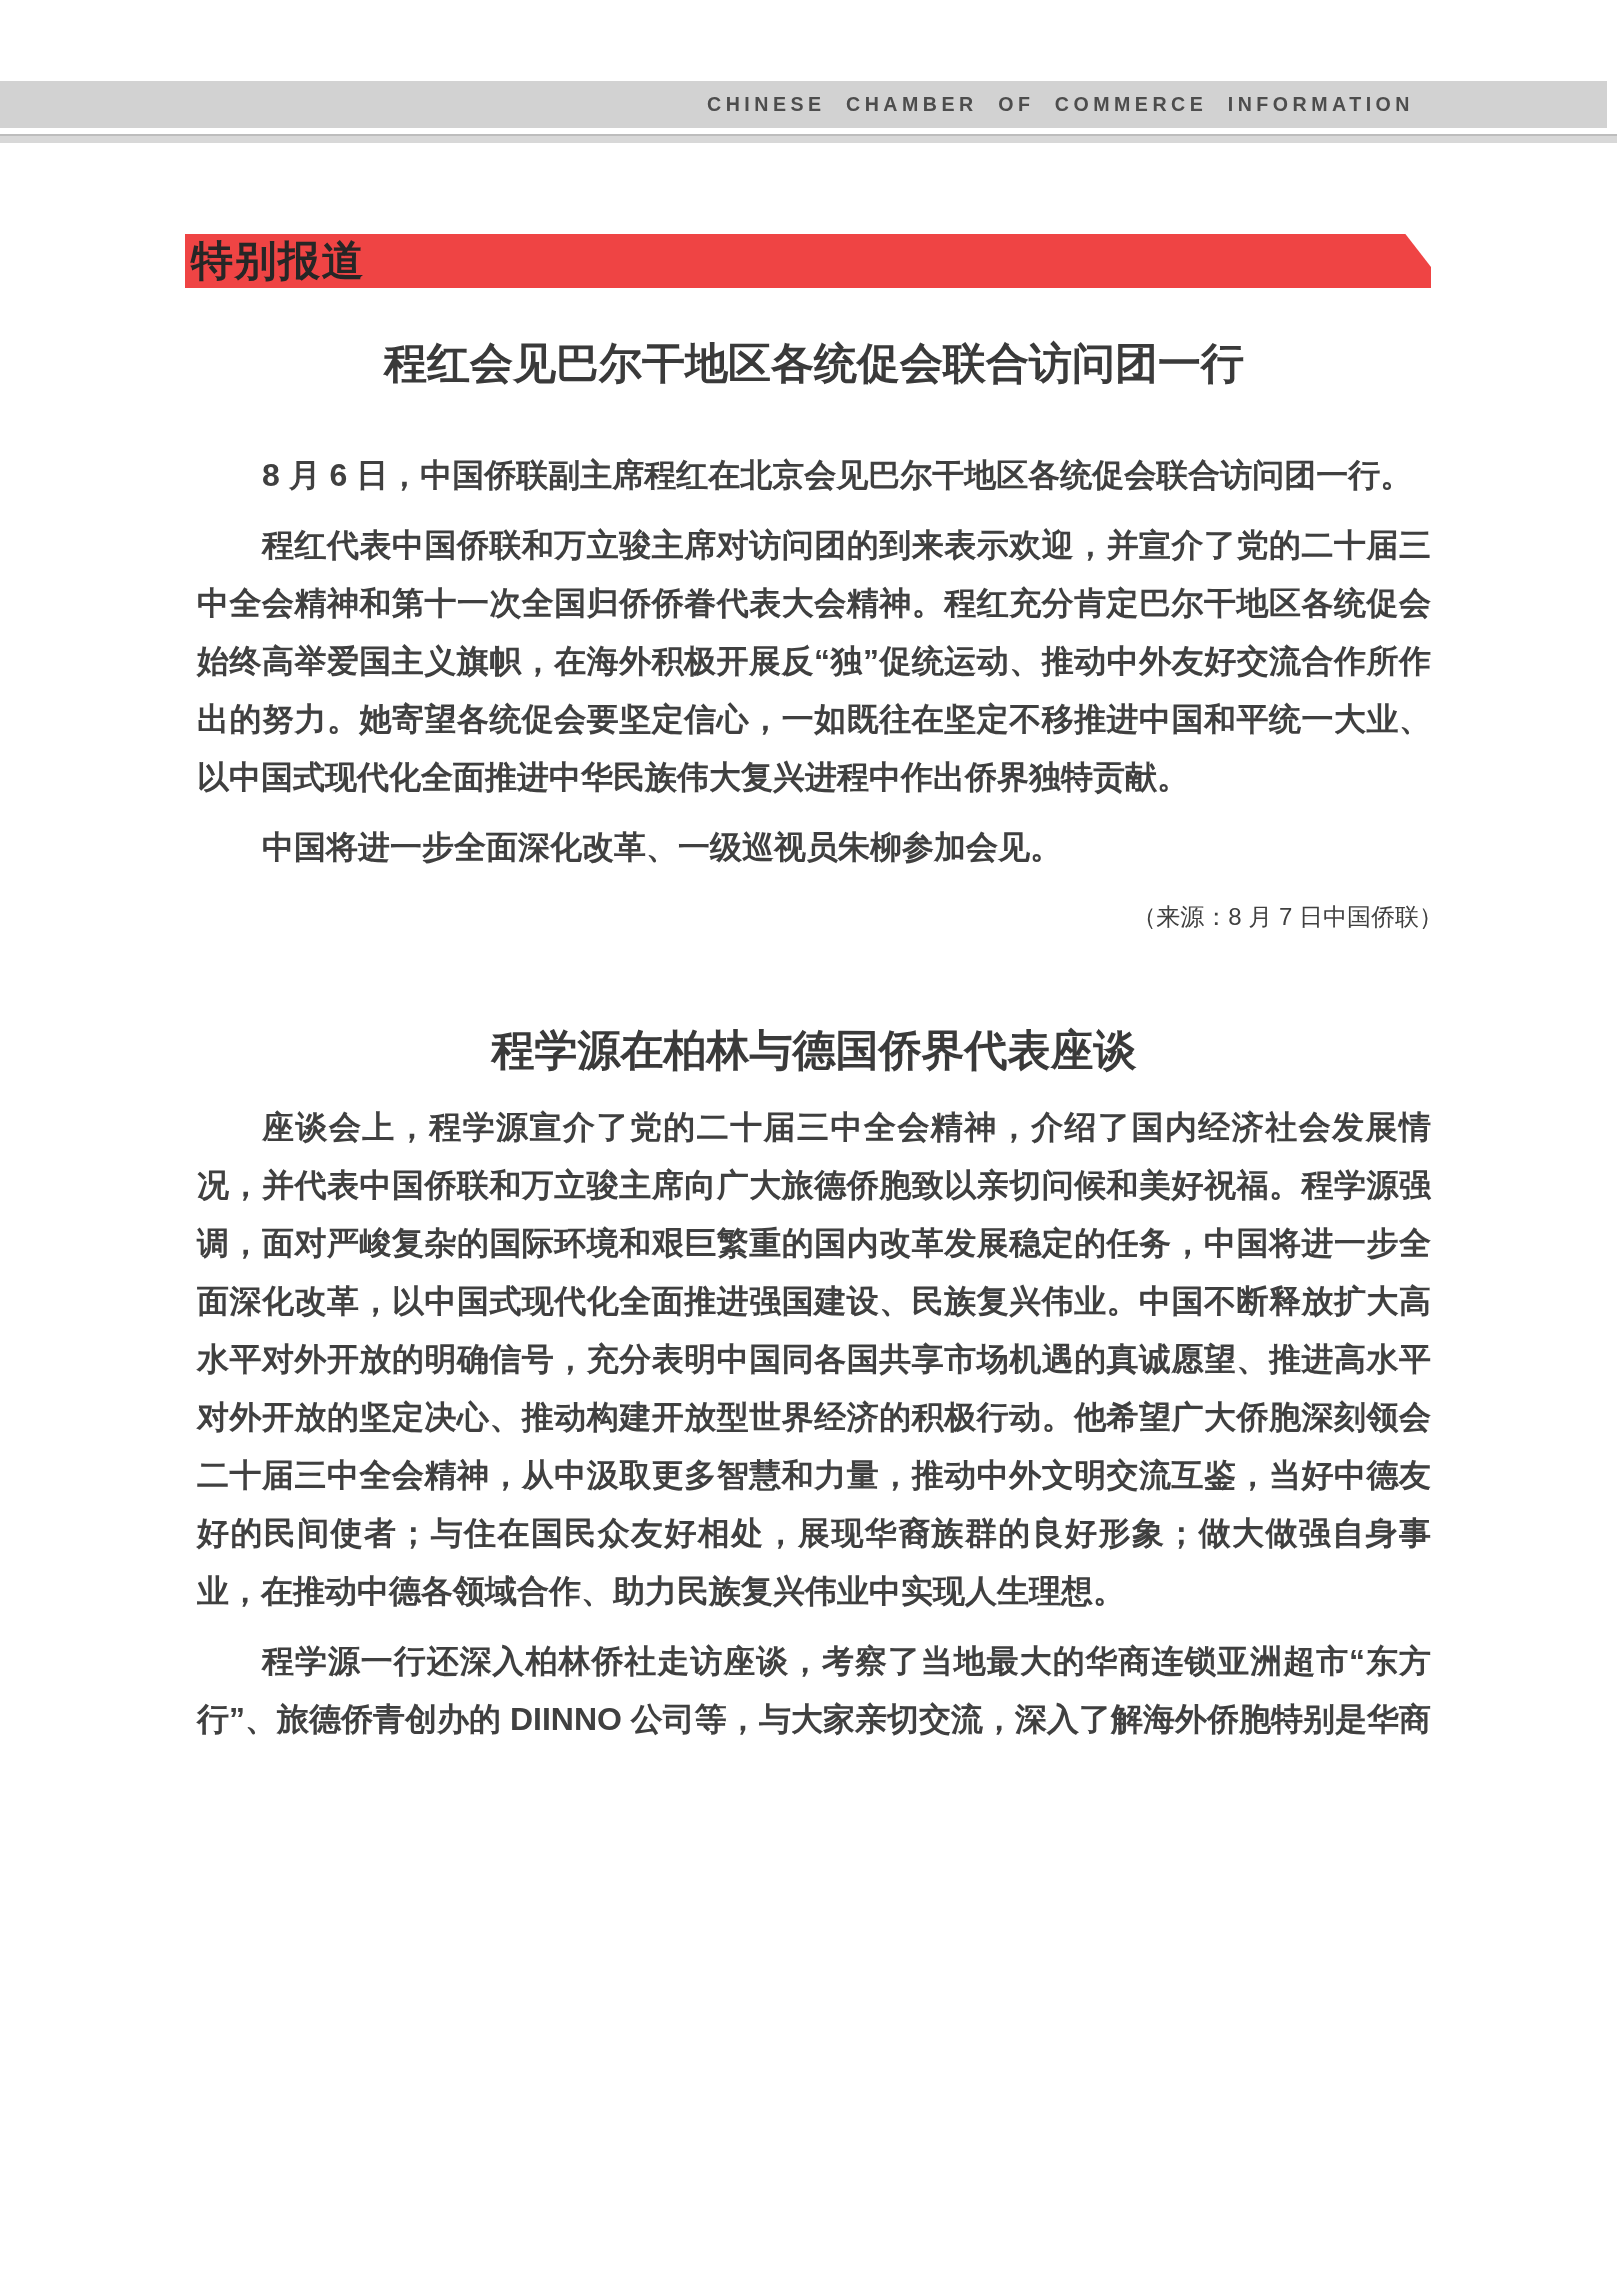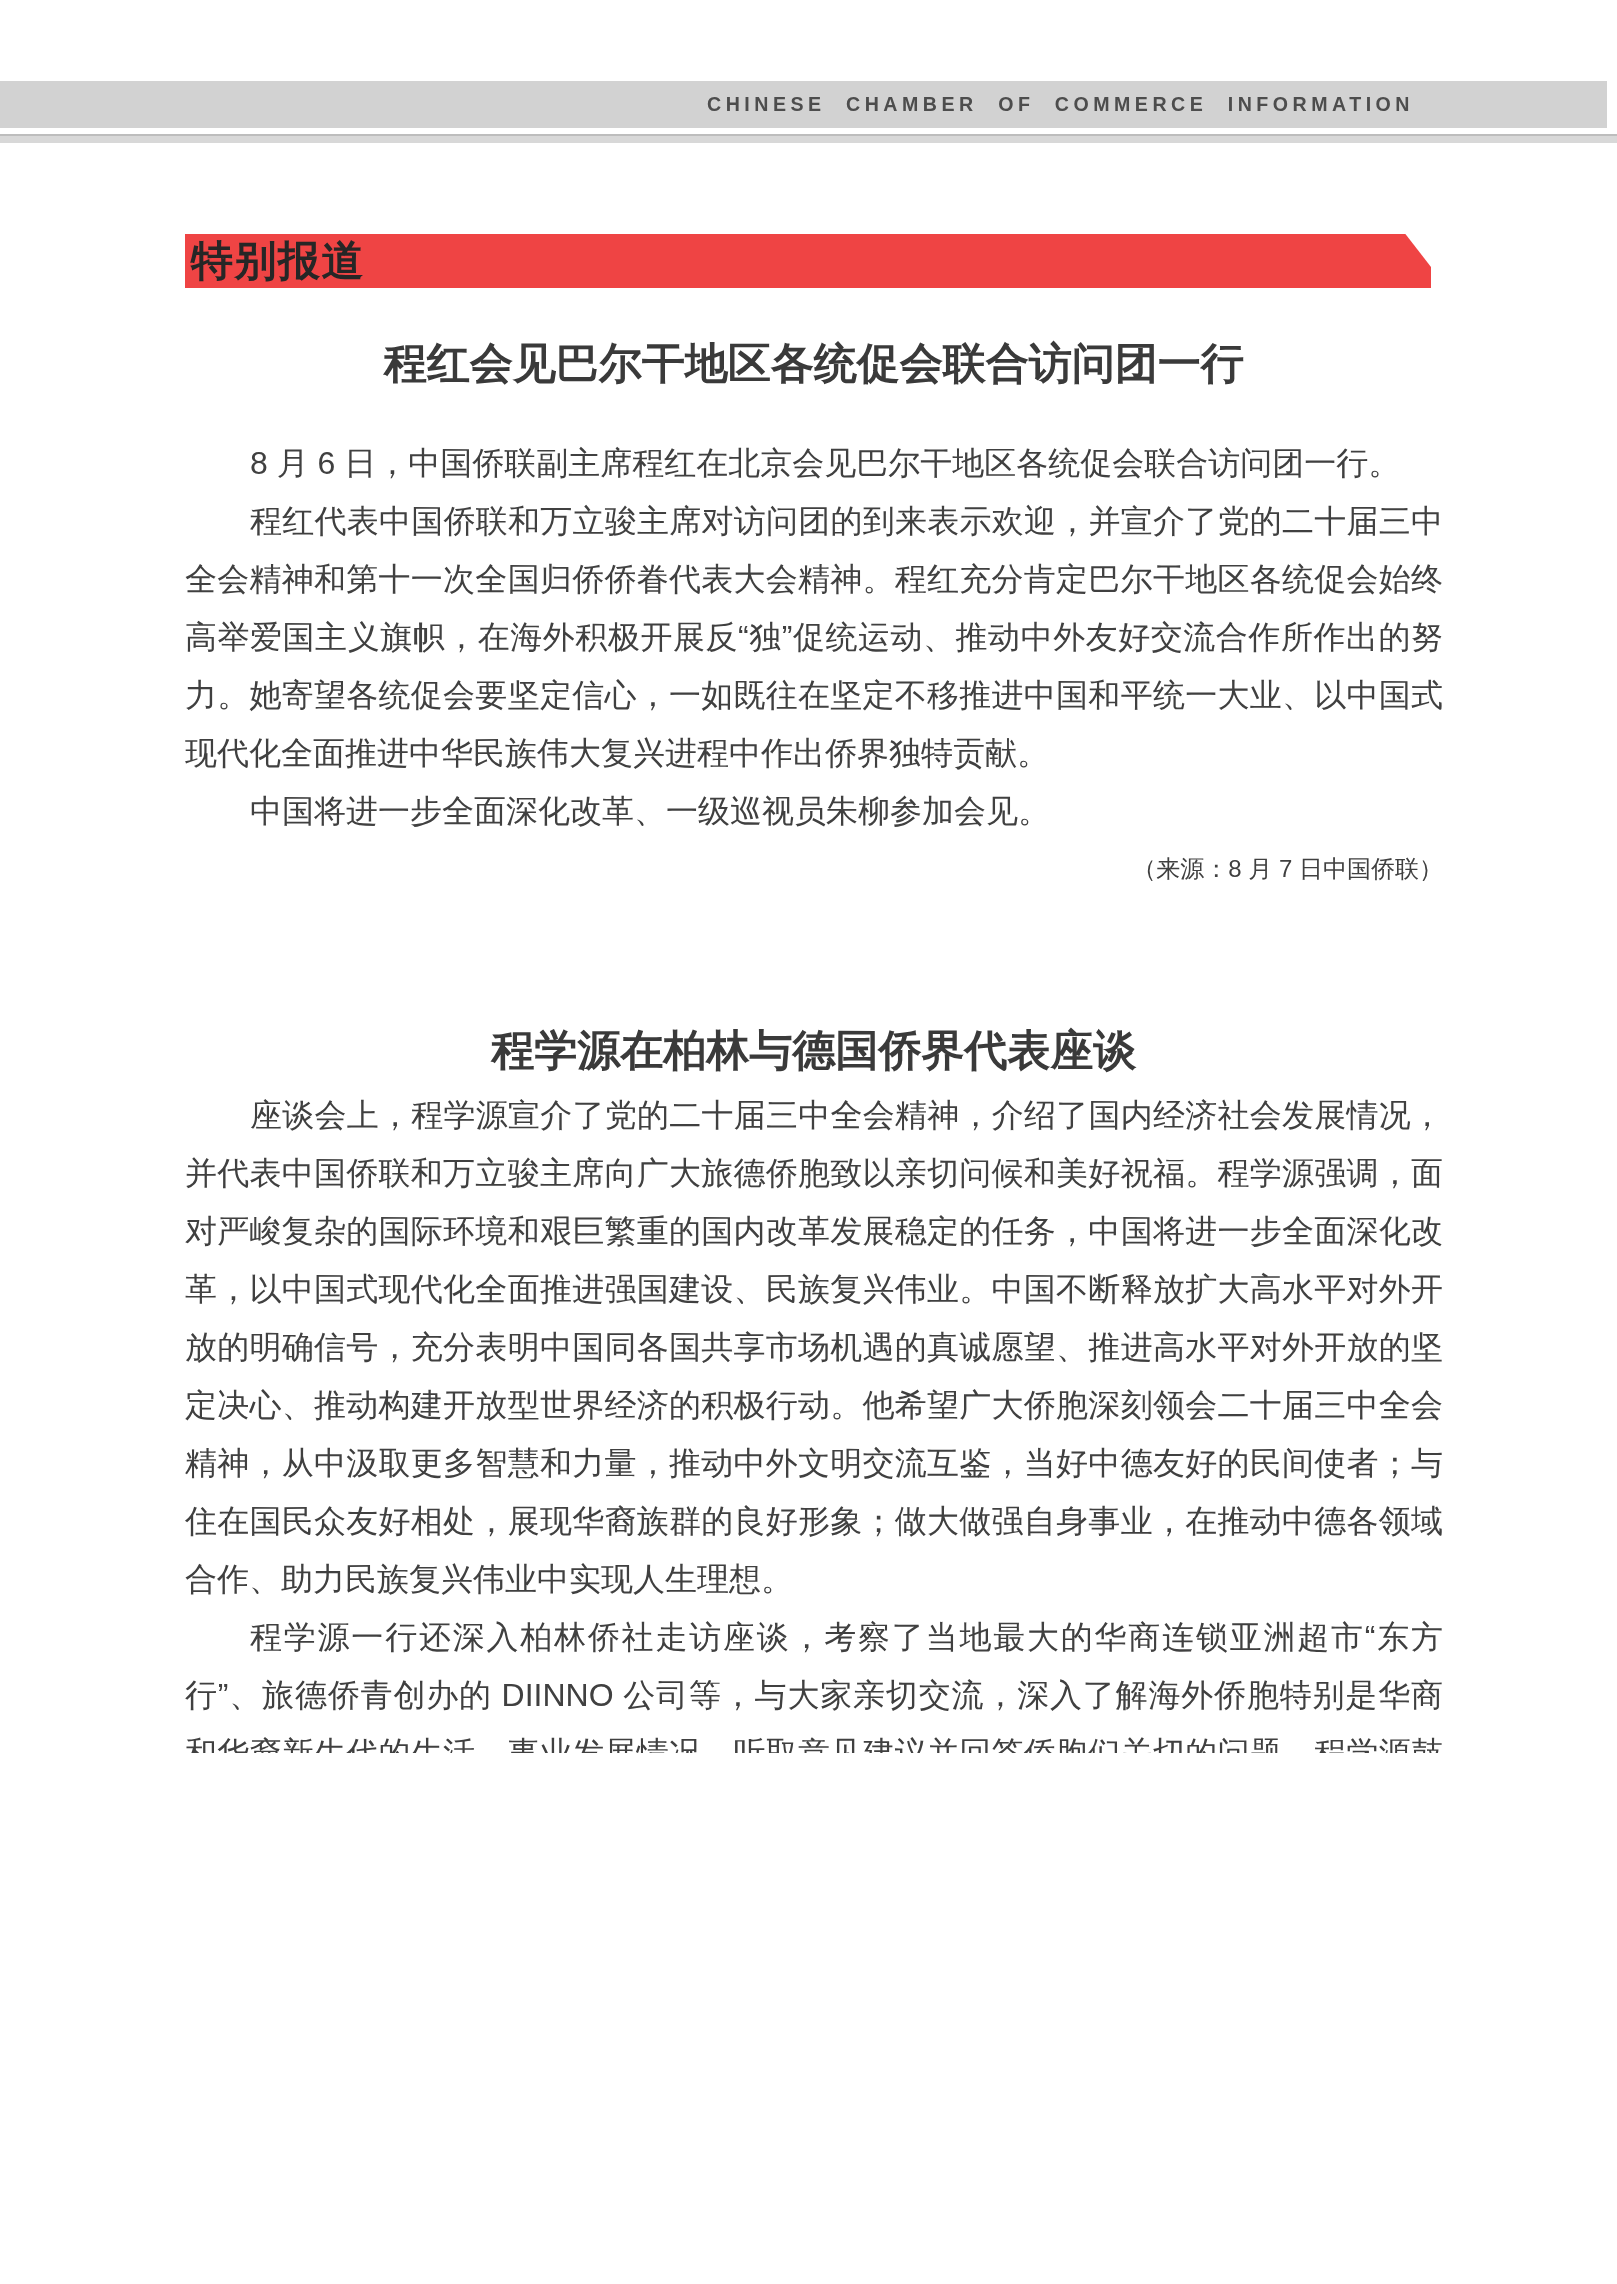--- a/index.html
+++ b/index.html
@@ -49,24 +49,25 @@
     font-size:43px;font-weight:700;color:#3a3a3a;
     line-height:53px;margin:0;
     font-family:"Liberation Sans",sans-serif;
   }
   .title-1{top:337px;text-align:center;}
   .title-2{top:1004px;margin-top:20px;}
   .body-block{font-size:32px;color:#404040;line-height:58px;}
   .body-1{top:434px;}
   .body-2{top:1086px;}
   .body-block p{
-    margin:0;
+    margin:12px;
     text-indent:65px;
     text-align:justify;
     text-justify:inter-ideograph;
+    font-weight:bold;
   }
   .source-line{
     text-align:right;
     text-indent:0;
     font-size:24px;color:#404040;line-height:58px;
   }
   
   .page-number{
     position:absolute;top:2185px;left:0;width:1617px;
     text-align:center;

